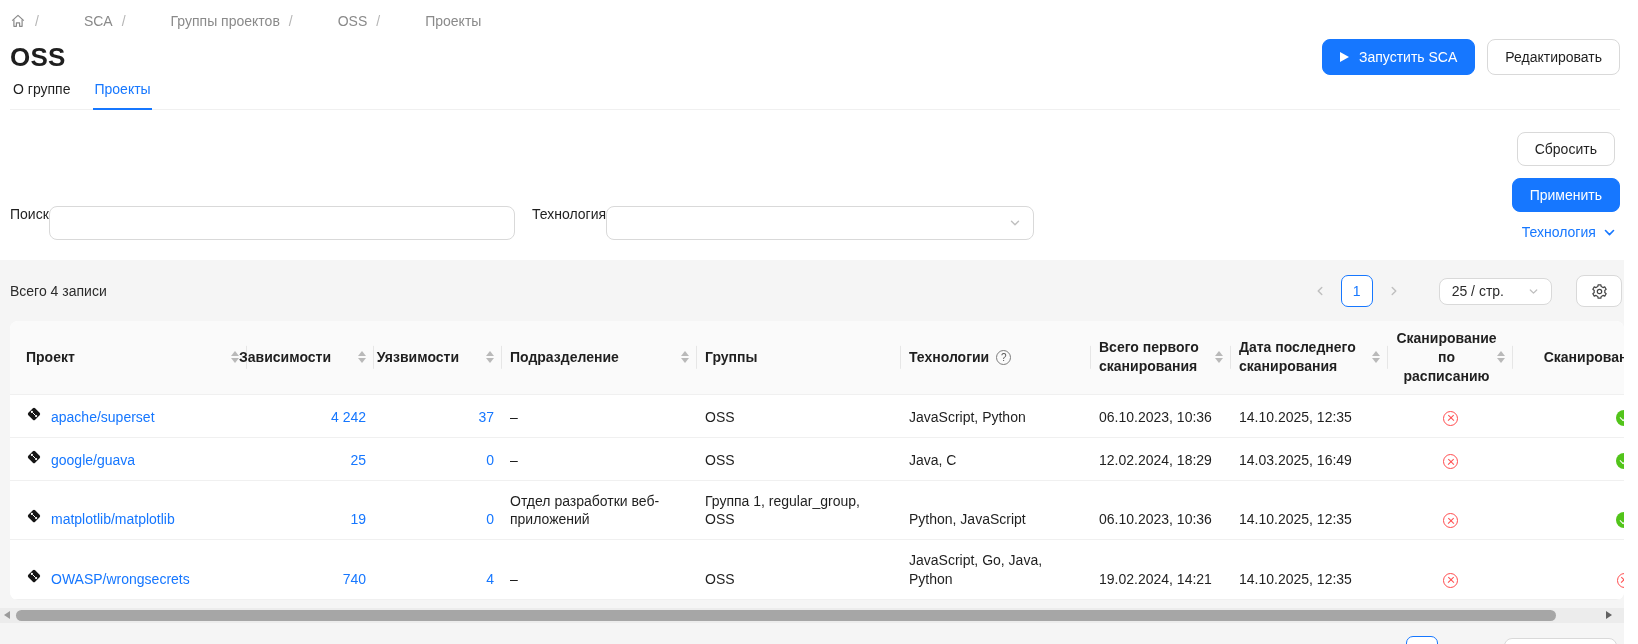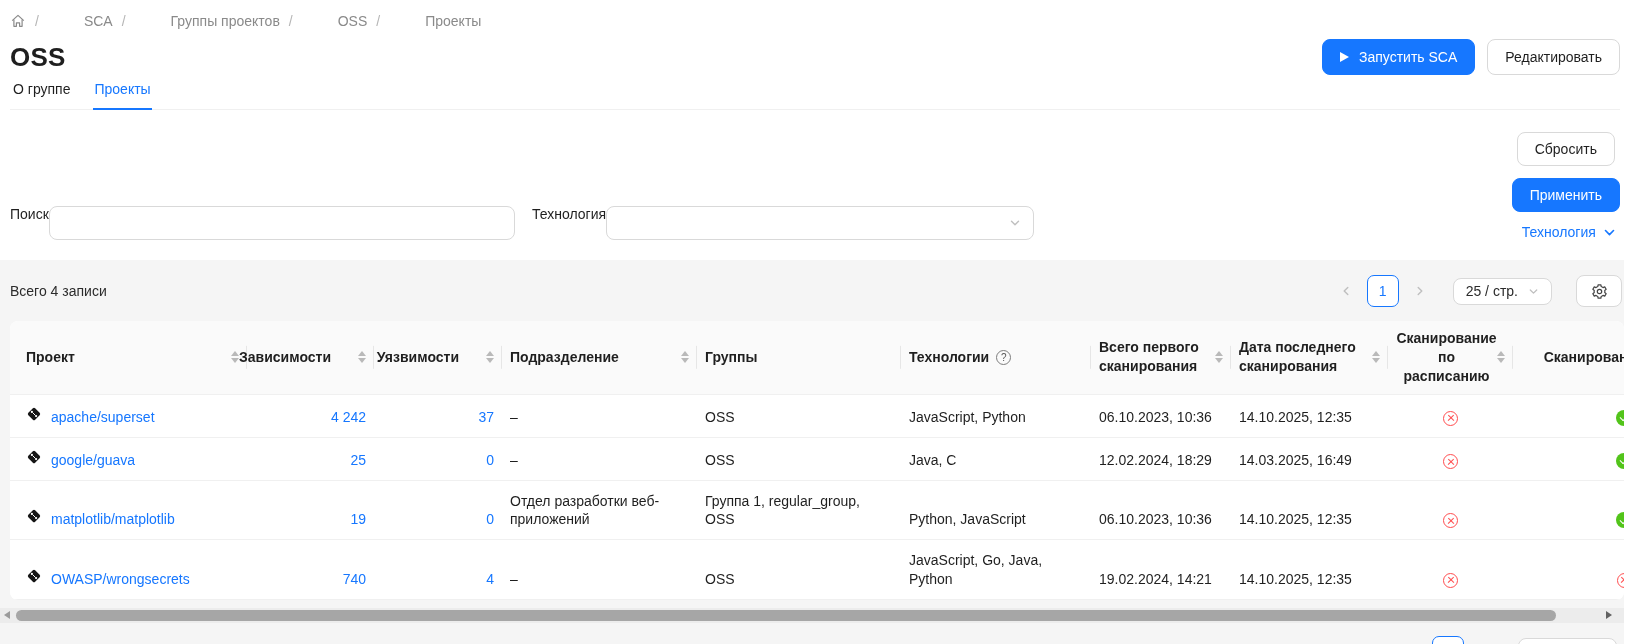--- a/index.html
+++ b/index.html
@@ -46,21 +46,21 @@
 
   
   .gray { background:#f5f5f5; flex:1; padding-top:14px; }
   .toolbar { display:flex; align-items:center; padding:0 16px 0 10px; height:34px; }
   .total { color:#2b2b2b; }
   .pag { display:flex; align-items:center; margin-left:auto; gap:8px; }
   .pag-arrow { width:26px; height:32px; display:flex; align-items:center; justify-content:center; color:#bfbfbf; cursor:pointer; }
   .pag-page { width:32px; height:32px; border:1px solid #1677ff; border-radius:7px; background:#fff; color:#1677ff;
               display:flex; align-items:center; justify-content:center; cursor:pointer; }
   .size-select { height:27px; border:1px solid #d9d9d9; border-radius:8px; background:#fff; display:flex;
-                 align-items:center; gap:10px; padding:0 12px; margin-left:12px; color:#2b2b2b; cursor:pointer; }
+                 align-items:center; gap:24px; padding:0 12px; margin-left:24px; color:#2b2b2b; cursor:pointer; }
   .size-select .chev { color:#bfbfbf; }
   .gear-btn { height:32px; width:46px; border:1px solid #d9d9d9; border-radius:8px; background:#fff;
               display:flex; align-items:center; justify-content:center; margin-left:16px; cursor:pointer; }
 
   
   .card { margin:13px 14px 0 10px; width:1614px; background:#fff; border-radius:8px; overflow:hidden; }
   .t-inner { width:1725px; }
   .thead { display:flex; background:#fafafa; border-bottom:1px solid #f0f0f0; }
   .th { padding:8px 8px; font-weight:700; display:flex; align-items:center; position:relative; line-height:1.35; flex-shrink:0; }
   .th.sep::after { content:""; position:absolute; right:0; top:50%; transform:translateY(-50%);

